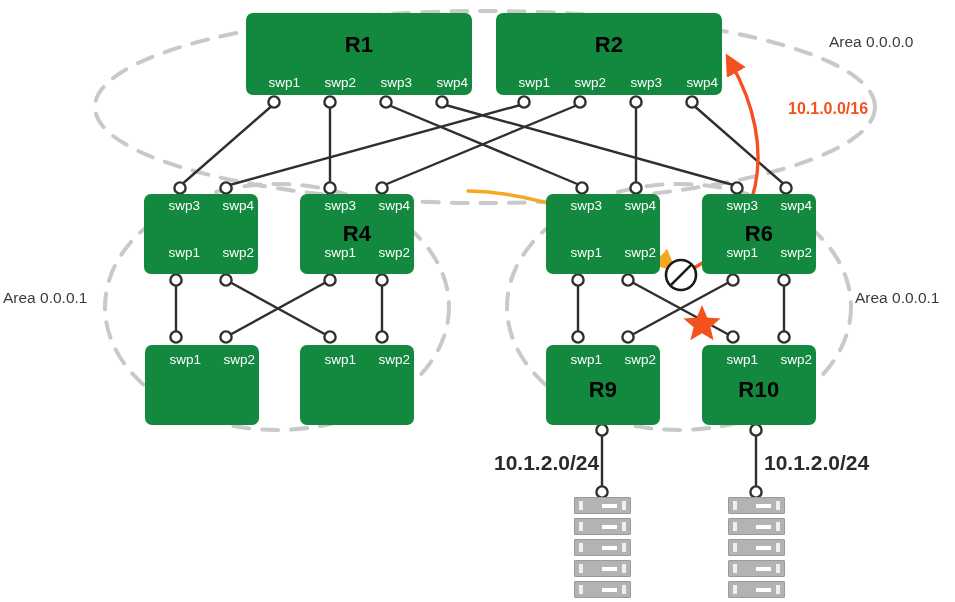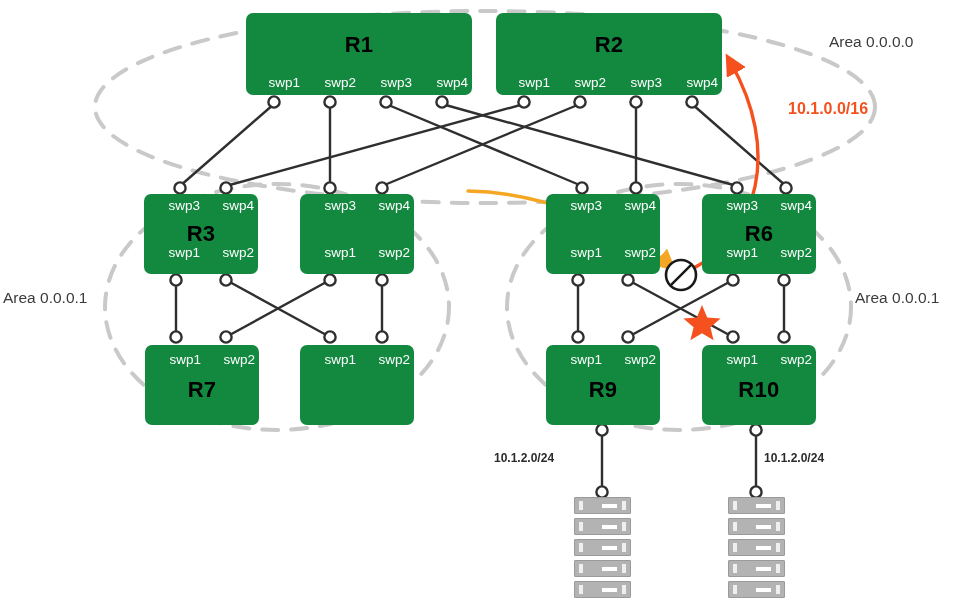--- a/index.html
+++ b/index.html
@@ -20,21 +20,21 @@
   .r-top .port{top:62px;}
   
   .r-mid .rname{top:27px;}
   .r-mid .port.pt{top:4px;}
   .r-mid .port.pb{top:51px;}
   
   .r-bot .rname{top:32px;}
   .r-bot .port{top:7px;}
 
   .arealbl{position:absolute;color:#3b3b3b;font-size:15.5px;white-space:nowrap;}
-  .netlbl{position:absolute;color:#2b2b2b;font-size:12px;font-weight:bold;
+  .netlbl{position:absolute;color:#2b2b2b;font-size:21px;font-weight:bold;
           white-space:nowrap;}
   .orangelbl{position:absolute;color:#f4511e;font-size:16px;font-weight:bold;
           white-space:nowrap;}
 
   .servers{position:absolute;}
   .srv-unit{width:57px;height:17px;background:#b3b3b3;border:1.5px solid #9a9a9a;
             box-sizing:border-box;margin-bottom:4px;position:relative;
             border-radius:1px;}
   .srv-unit:before{content:"";position:absolute;left:4px;top:3px;width:4px;
             bottom:3px;background:#efefef;}
@@ -180,28 +180,28 @@
 
   <div class="router r-top" style="left:496px;top:13px;width:226px;height:82px;">
     <div class="rname">R2</div>
     <div class="port" style="left:2px;">swp1</div>
     <div class="port" style="left:58px;">swp2</div>
     <div class="port" style="left:114px;">swp3</div>
     <div class="port" style="left:170px;">swp4</div>
   </div>
 
   <div class="router r-mid" style="left:144px;top:194px;width:114px;height:80px;">
-    <div class="rname">R3</div>
     <div class="port pt" style="left:4px;">swp3</div>
     <div class="port pt" style="left:58px;">swp4</div>
     <div class="port pb" style="left:4px;">swp1</div>
     <div class="port pb" style="left:58px;">swp2</div>
   </div>
 
   <div class="router r-mid" style="left:300px;top:194px;width:114px;height:80px;">
+    <div class="rname">R4</div>
     <div class="port pt" style="left:4px;">swp3</div>
     <div class="port pt" style="left:58px;">swp4</div>
     <div class="port pb" style="left:4px;">swp1</div>
     <div class="port pb" style="left:58px;">swp2</div>
   </div>
 
   <div class="router r-mid" style="left:546px;top:194px;width:114px;height:80px;">
     <div class="port pt" style="left:4px;">swp3</div>
     <div class="port pt" style="left:58px;">swp4</div>
     <div class="port pb" style="left:4px;">swp1</div>
@@ -210,21 +210,20 @@
 
   <div class="router r-mid" style="left:702px;top:194px;width:114px;height:80px;">
     <div class="rname">R6</div>
     <div class="port pt" style="left:4px;">swp3</div>
     <div class="port pt" style="left:58px;">swp4</div>
     <div class="port pb" style="left:4px;">swp1</div>
     <div class="port pb" style="left:58px;">swp2</div>
   </div>
 
   <div class="router r-bot" style="left:145px;top:345px;width:114px;height:80px;">
-    <div class="rname">R7</div>
     <div class="port" style="left:4px;">swp1</div>
     <div class="port" style="left:58px;">swp2</div>
   </div>
 
   <div class="router r-bot" style="left:300px;top:345px;width:114px;height:80px;">
     <div class="port" style="left:4px;">swp1</div>
     <div class="port" style="left:58px;">swp2</div>
   </div>
 
   <div class="router r-bot" style="left:546px;top:345px;width:114px;height:80px;">

